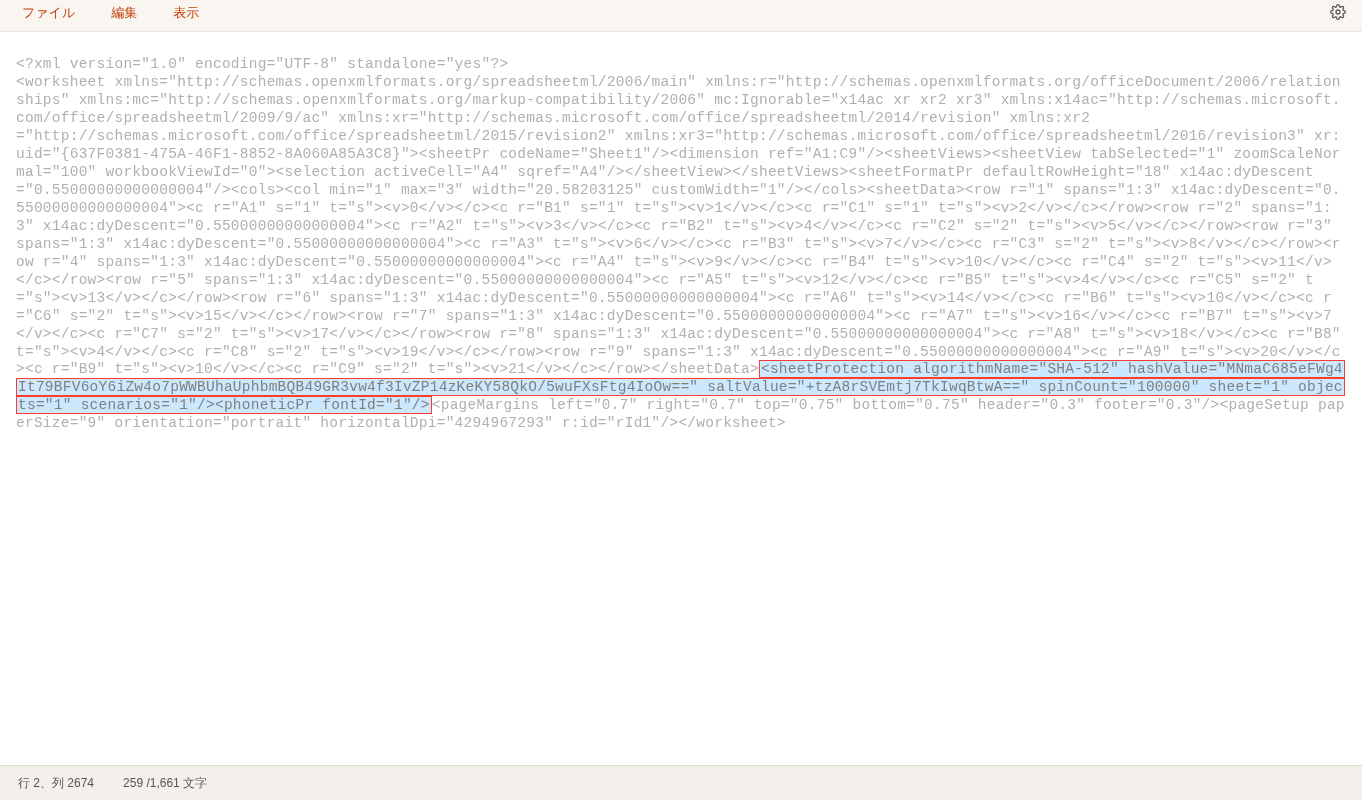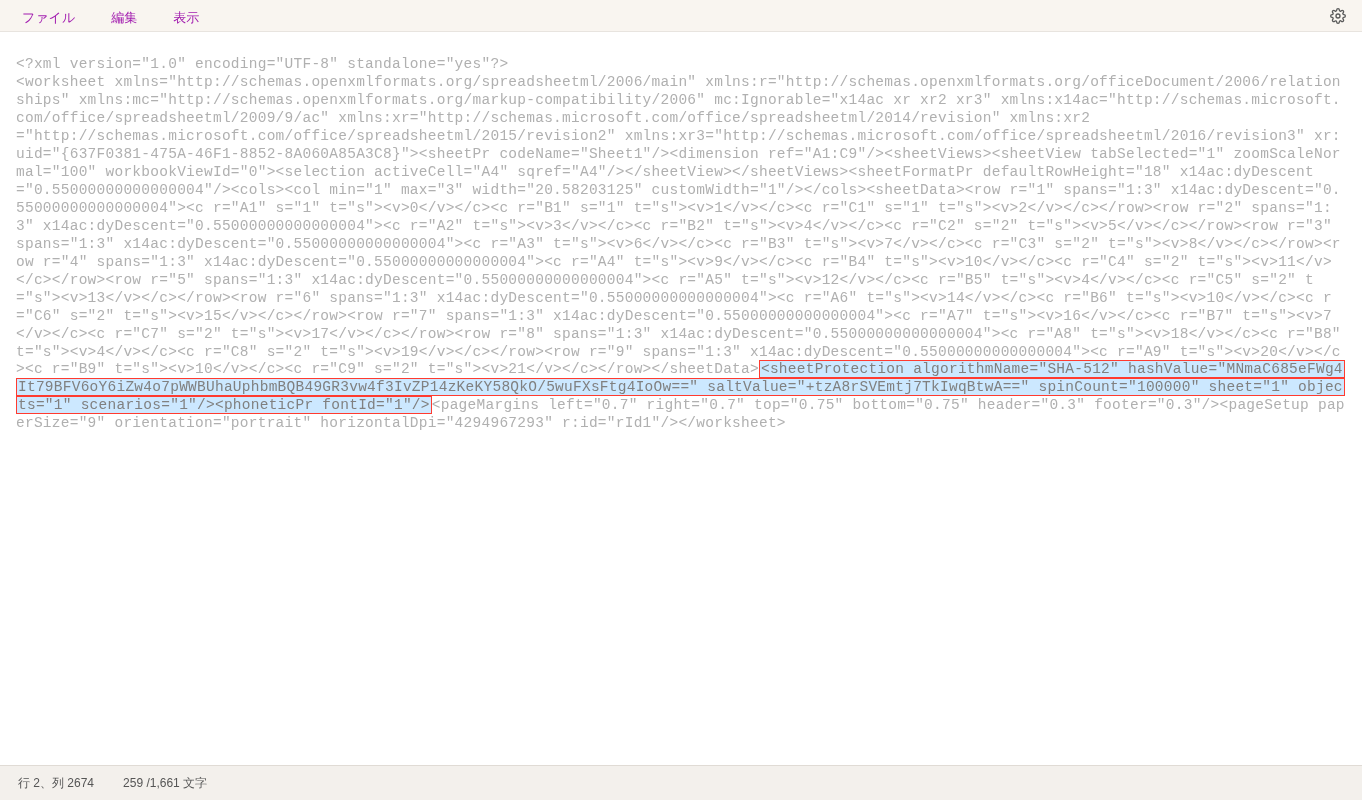--- a/index.html
+++ b/index.html
@@ -10,24 +10,24 @@
   background: #ffffff;
   display: flex;
   flex-direction: column;
   overflow: hidden;
 }
 .menubar {
   height: 32px;
   background: #f9f5f0;
   border-bottom: 1px solid #e8e4df;
   display: flex;
-  align-items: flex-end;
+  align-items: flex-start;
   padding: 0 4px;
   font-size: 13px;
-  color: #a21caf;
+  color: #c2410c;
 }
 .menu-item {
   padding: 4px 18px;
   cursor: default;
 }
 .menu-spacer { flex: 1; }
 .gear {
   padding: 4px 12px;
   color: #5a5a5a;
   font-size: 15px;

